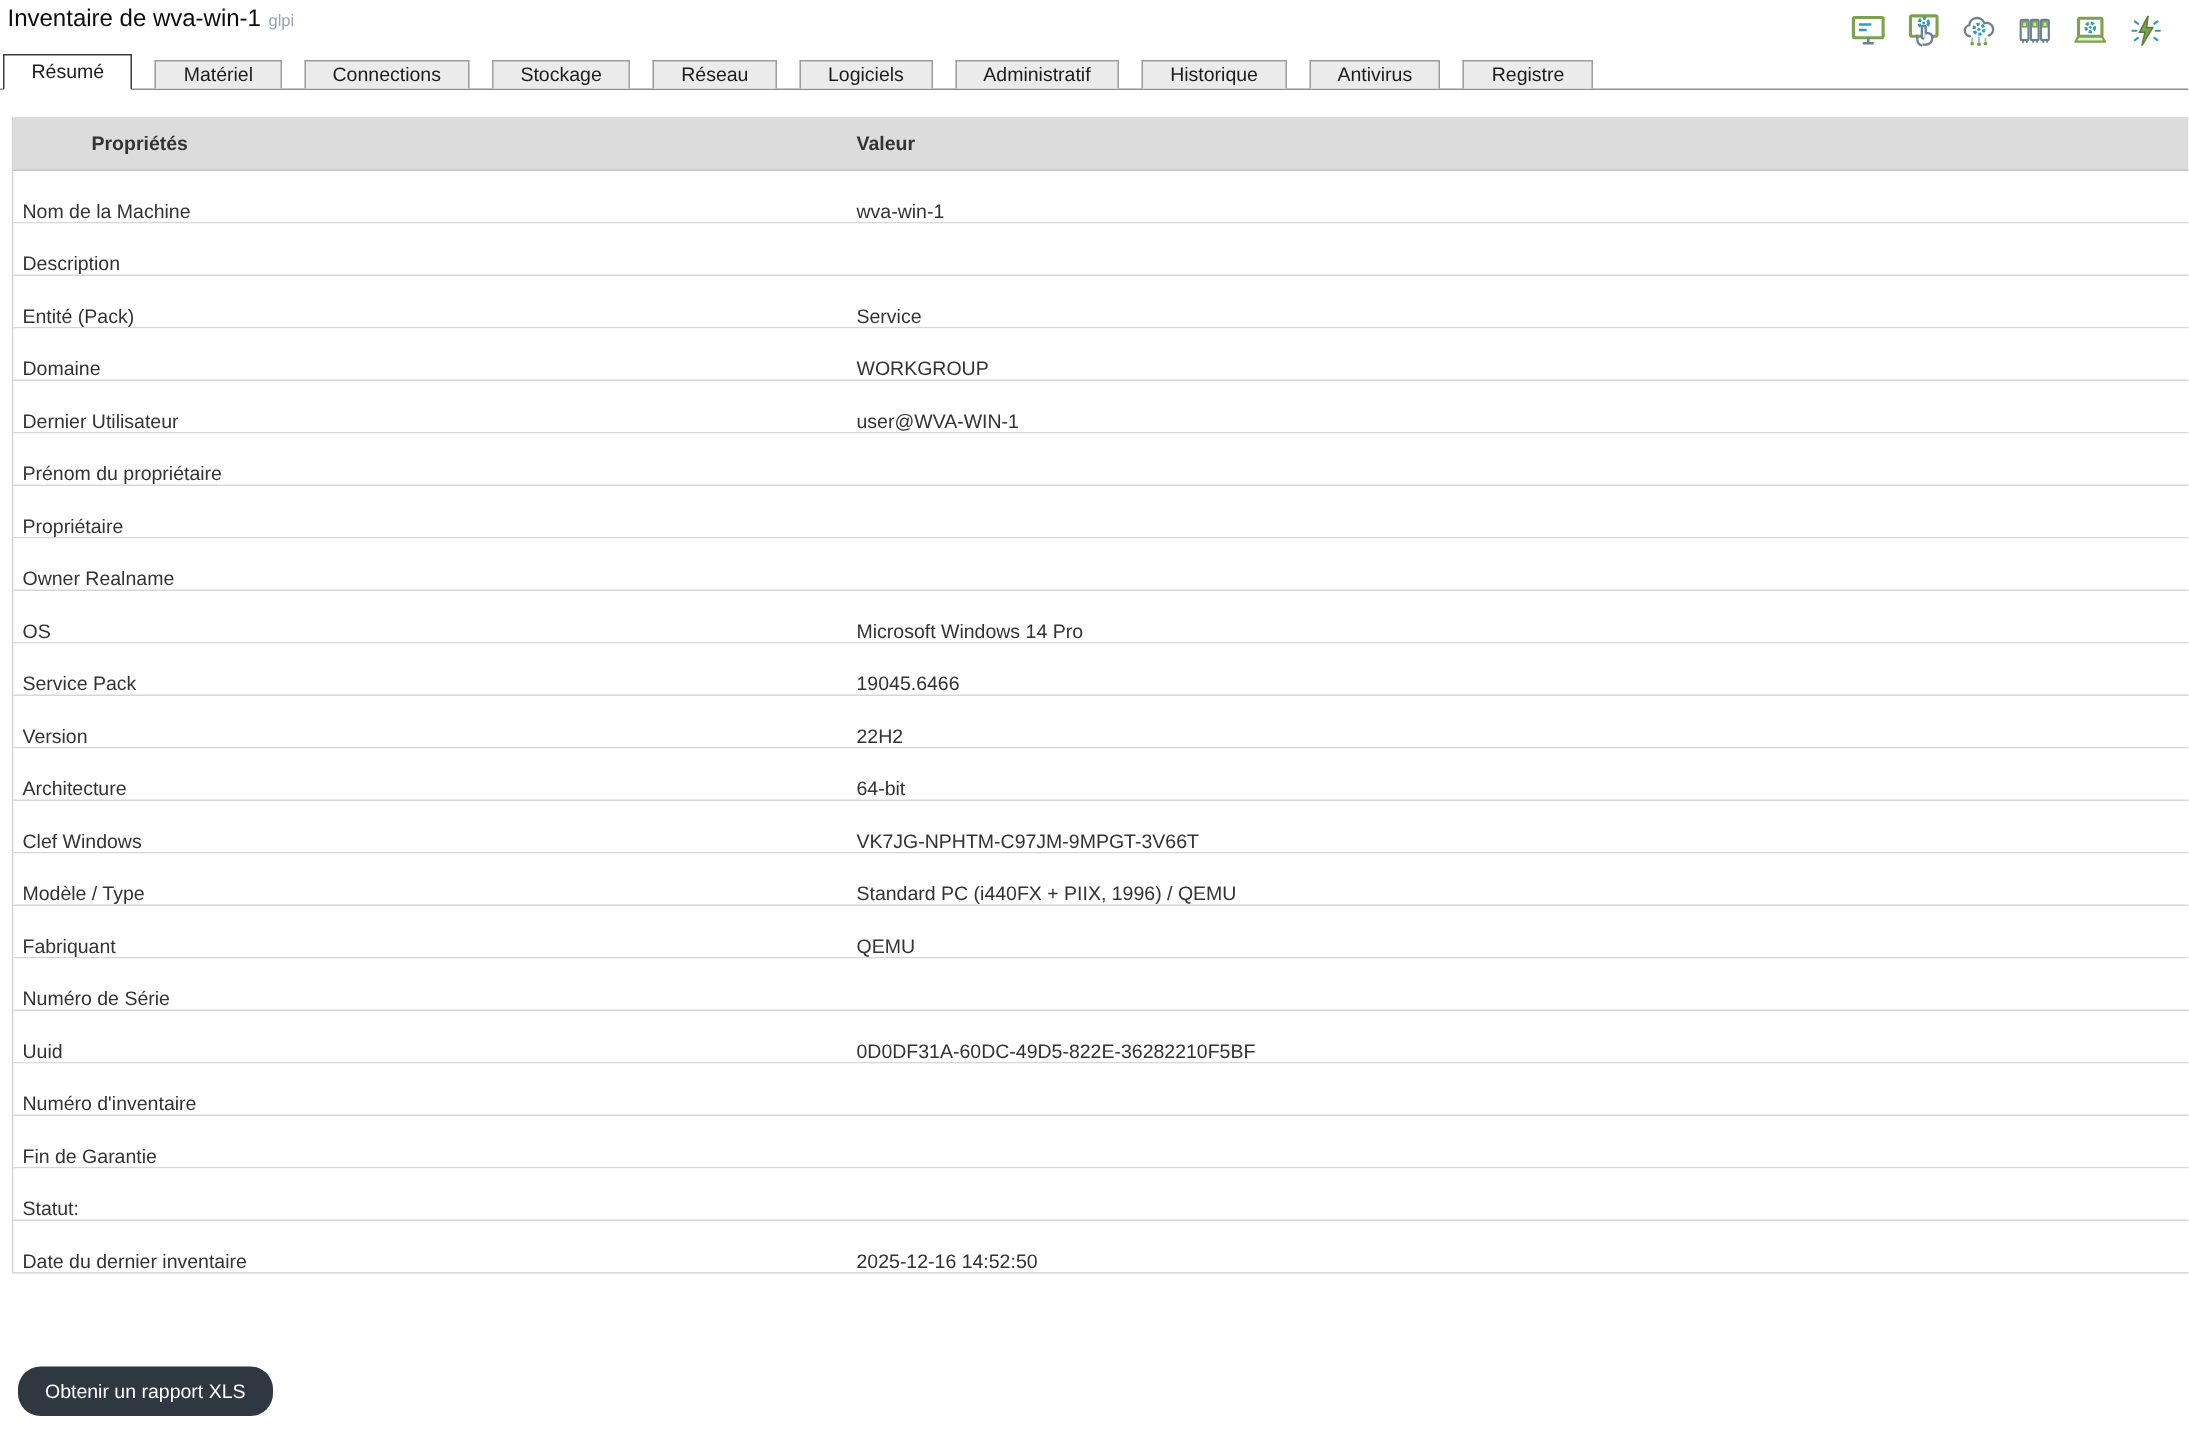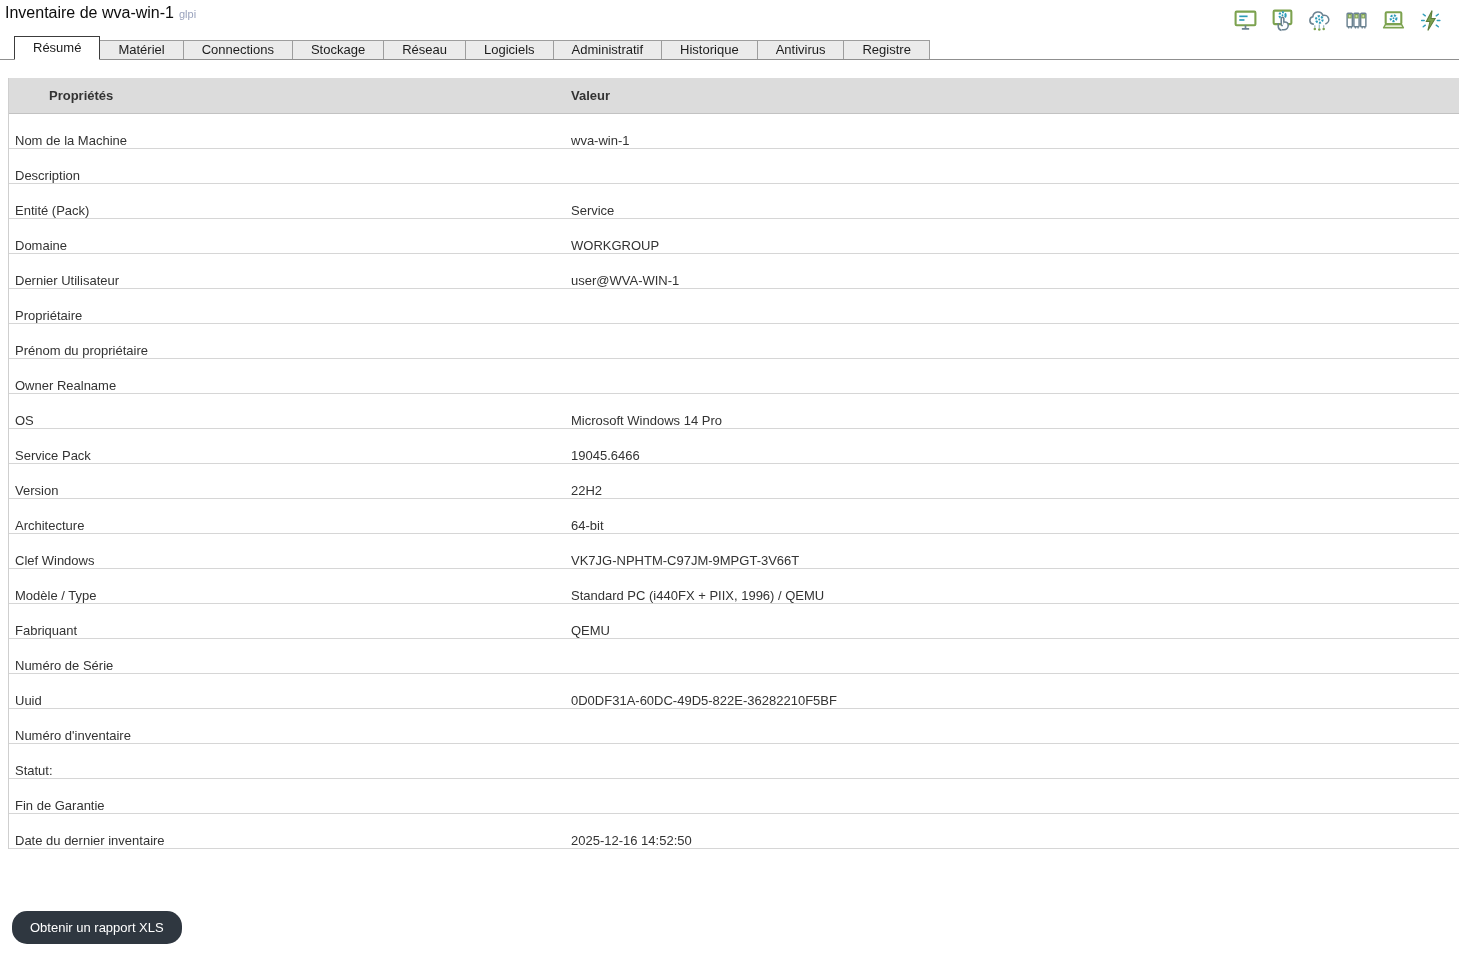--- a/index.html
+++ b/index.html
@@ -37,23 +37,24 @@
     align-items: center;
     justify-content: center;
   }
   .icon-btn svg { width: 25px; height: 25px; }
 
   
   .tabs {
     display: flex;
     align-items: flex-end;
     height: 23px;
-    padding-left: 14px;
+    padding-left: 2px;
     border-bottom: 1px solid #8f8f8f;
     width: 1459px;
+    gap: 16px;
   }
   .tab {
     font-size: 13px;
     color: #1c1c1c;
     text-align: center;
     padding: 0 18px;
     height: 19px;
     line-height: 18px;
     background: #ebebeb;
     border: 1px solid #9d9d9d;
@@ -83,21 +84,21 @@
   .props-header {
     display: flex;
     align-items: center;
     height: 36px;
     background: #dcdcdc;
     border-bottom: 1px solid #c2c2c2;
     font-size: 13px;
     font-weight: bold;
     color: #333;
   }
-  .props-header .col-label { width: 562px; padding-left: 40px; }
+  .props-header .col-label { width: 562px; padding-left: 52px; }
   .props-header .col-value { flex: 1; }
   .prow {
     display: flex;
     align-items: flex-end;
     height: 35px;
     border-bottom: 1px solid #d6d6d6;
     font-size: 13px;
     color: #333;
     background: #fff;
   }
@@ -225,25 +226,25 @@
   </div>
   <div class="prow">
     <div class="cell-label">Domaine</div>
     <div class="cell-value">WORKGROUP</div>
   </div>
   <div class="prow">
     <div class="cell-label">Dernier Utilisateur</div>
     <div class="cell-value">user@WVA-WIN-1</div>
   </div>
   <div class="prow">
+    <div class="cell-label">Prénom du propriétaire</div>
+    <div class="cell-value"></div>
+  </div>
+  <div class="prow">
     <div class="cell-label">Propriétaire</div>
-    <div class="cell-value"></div>
-  </div>
-  <div class="prow">
-    <div class="cell-label">Prénom du propriétaire</div>
     <div class="cell-value"></div>
   </div>
   <div class="prow">
     <div class="cell-label">Owner Realname</div>
     <div class="cell-value"></div>
   </div>
   <div class="prow">
     <div class="cell-label">OS</div>
     <div class="cell-value">Microsoft Windows 14 Pro</div>
   </div>
@@ -277,25 +278,25 @@
   </div>
   <div class="prow">
     <div class="cell-label">Uuid</div>
     <div class="cell-value">0D0DF31A-60DC-49D5-822E-36282210F5BF</div>
   </div>
   <div class="prow">
     <div class="cell-label">Numéro d'inventaire</div>
     <div class="cell-value"></div>
   </div>
   <div class="prow">
+    <div class="cell-label">Fin de Garantie</div>
+    <div class="cell-value"></div>
+  </div>
+  <div class="prow">
     <div class="cell-label">Statut:</div>
-    <div class="cell-value"></div>
-  </div>
-  <div class="prow">
-    <div class="cell-label">Fin de Garantie</div>
     <div class="cell-value"></div>
   </div>
   <div class="prow">
     <div class="cell-label">Date du dernier inventaire</div>
     <div class="cell-value">2025-12-16 14:52:50</div>
   </div>
 </div>
 
 <button class="xls-btn">Obtenir un rapport XLS</button>
 

